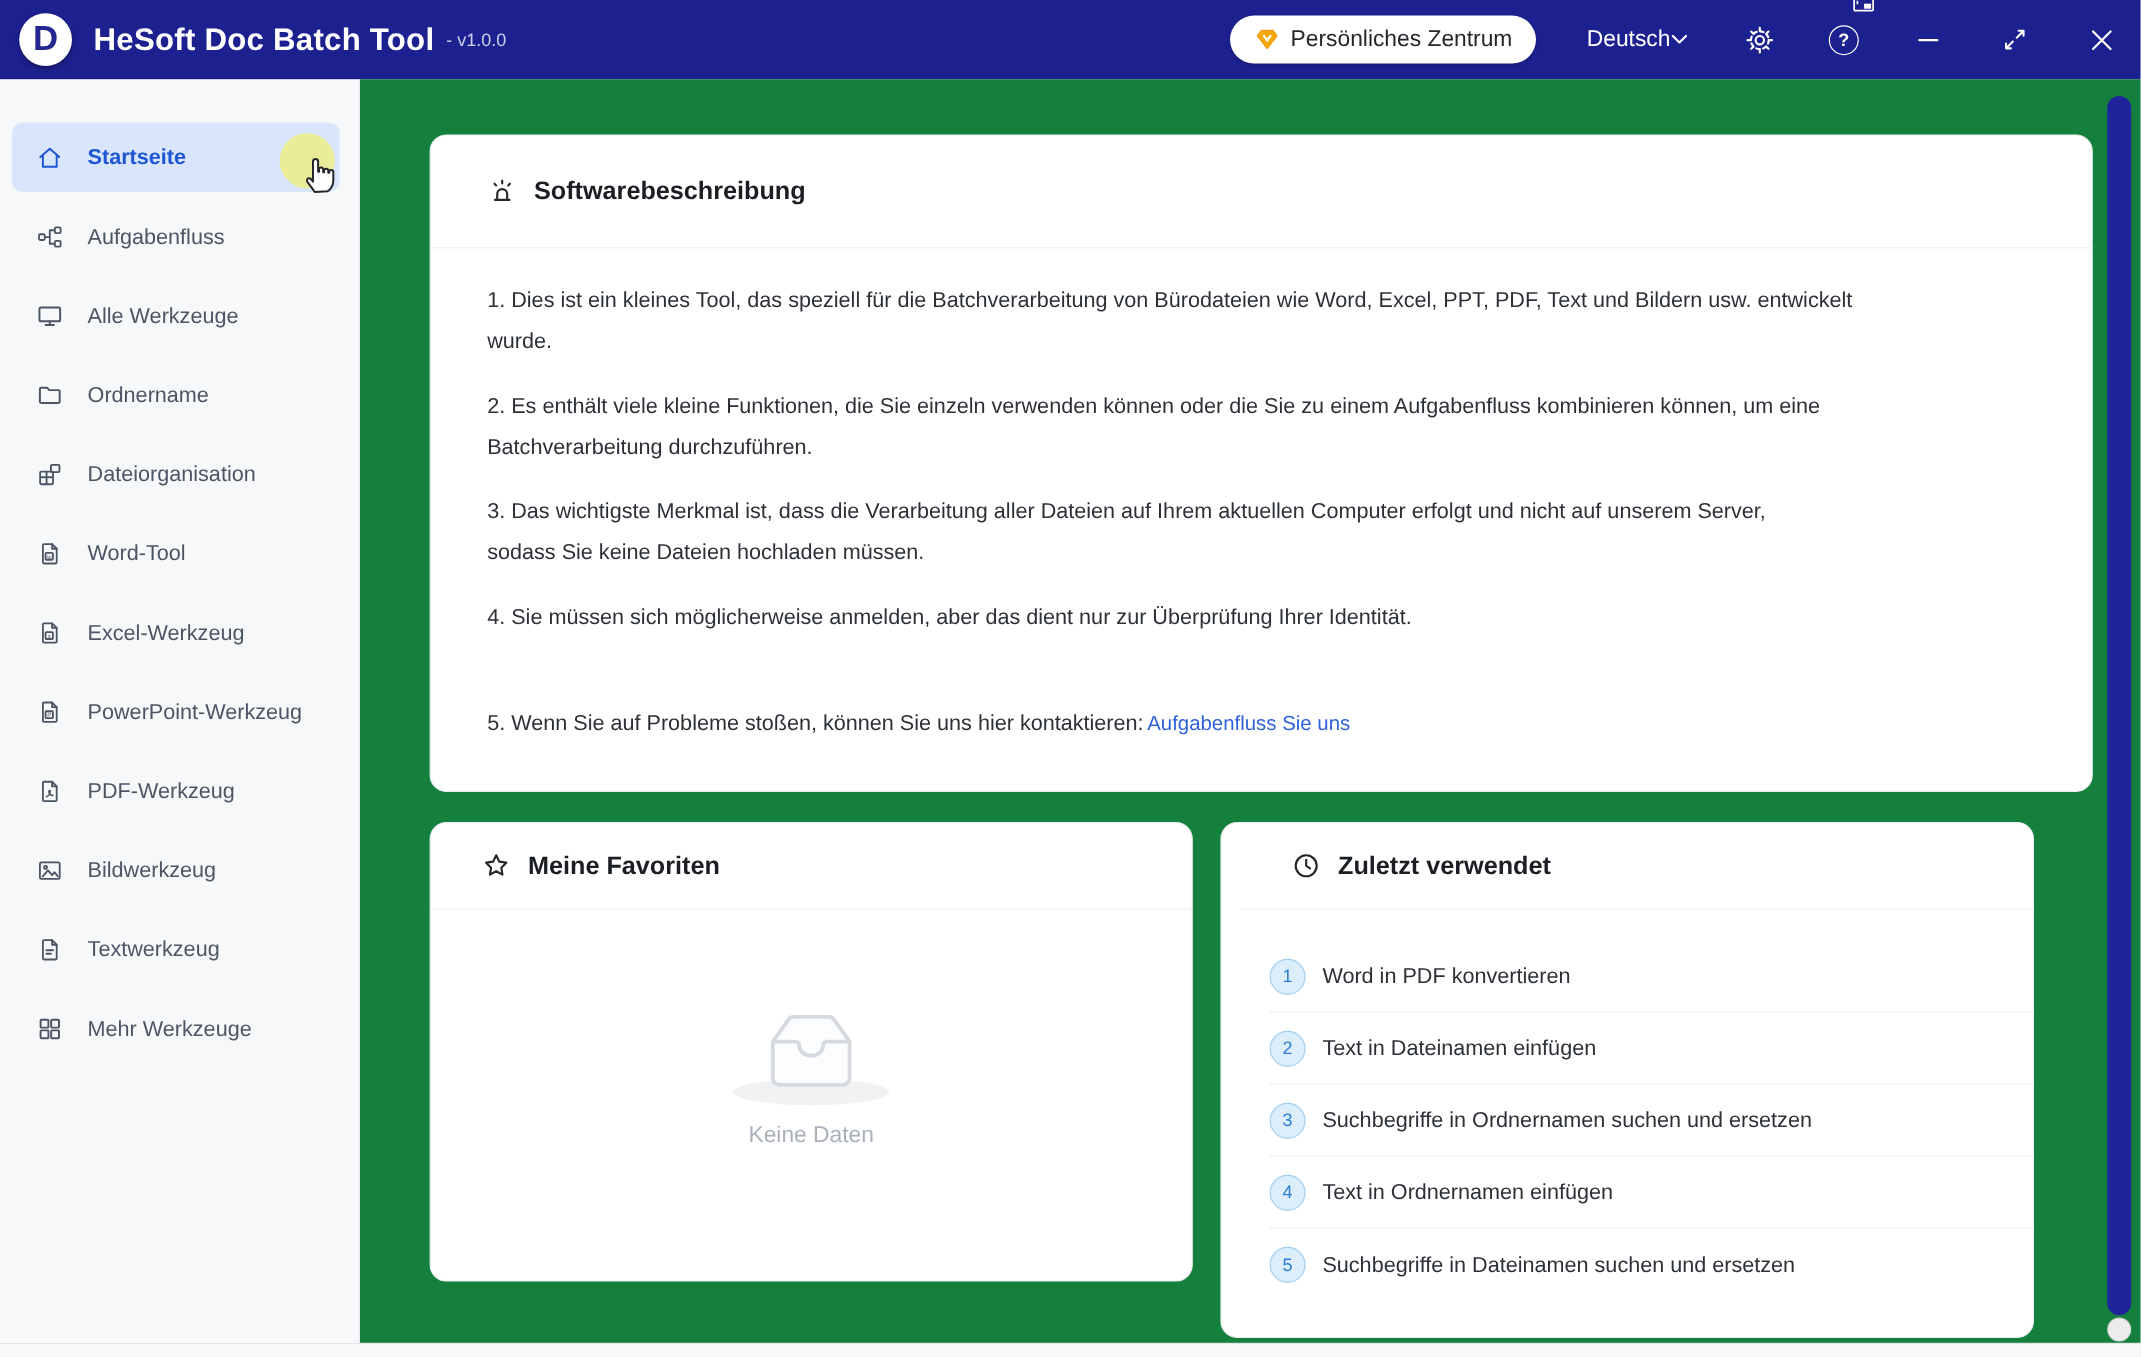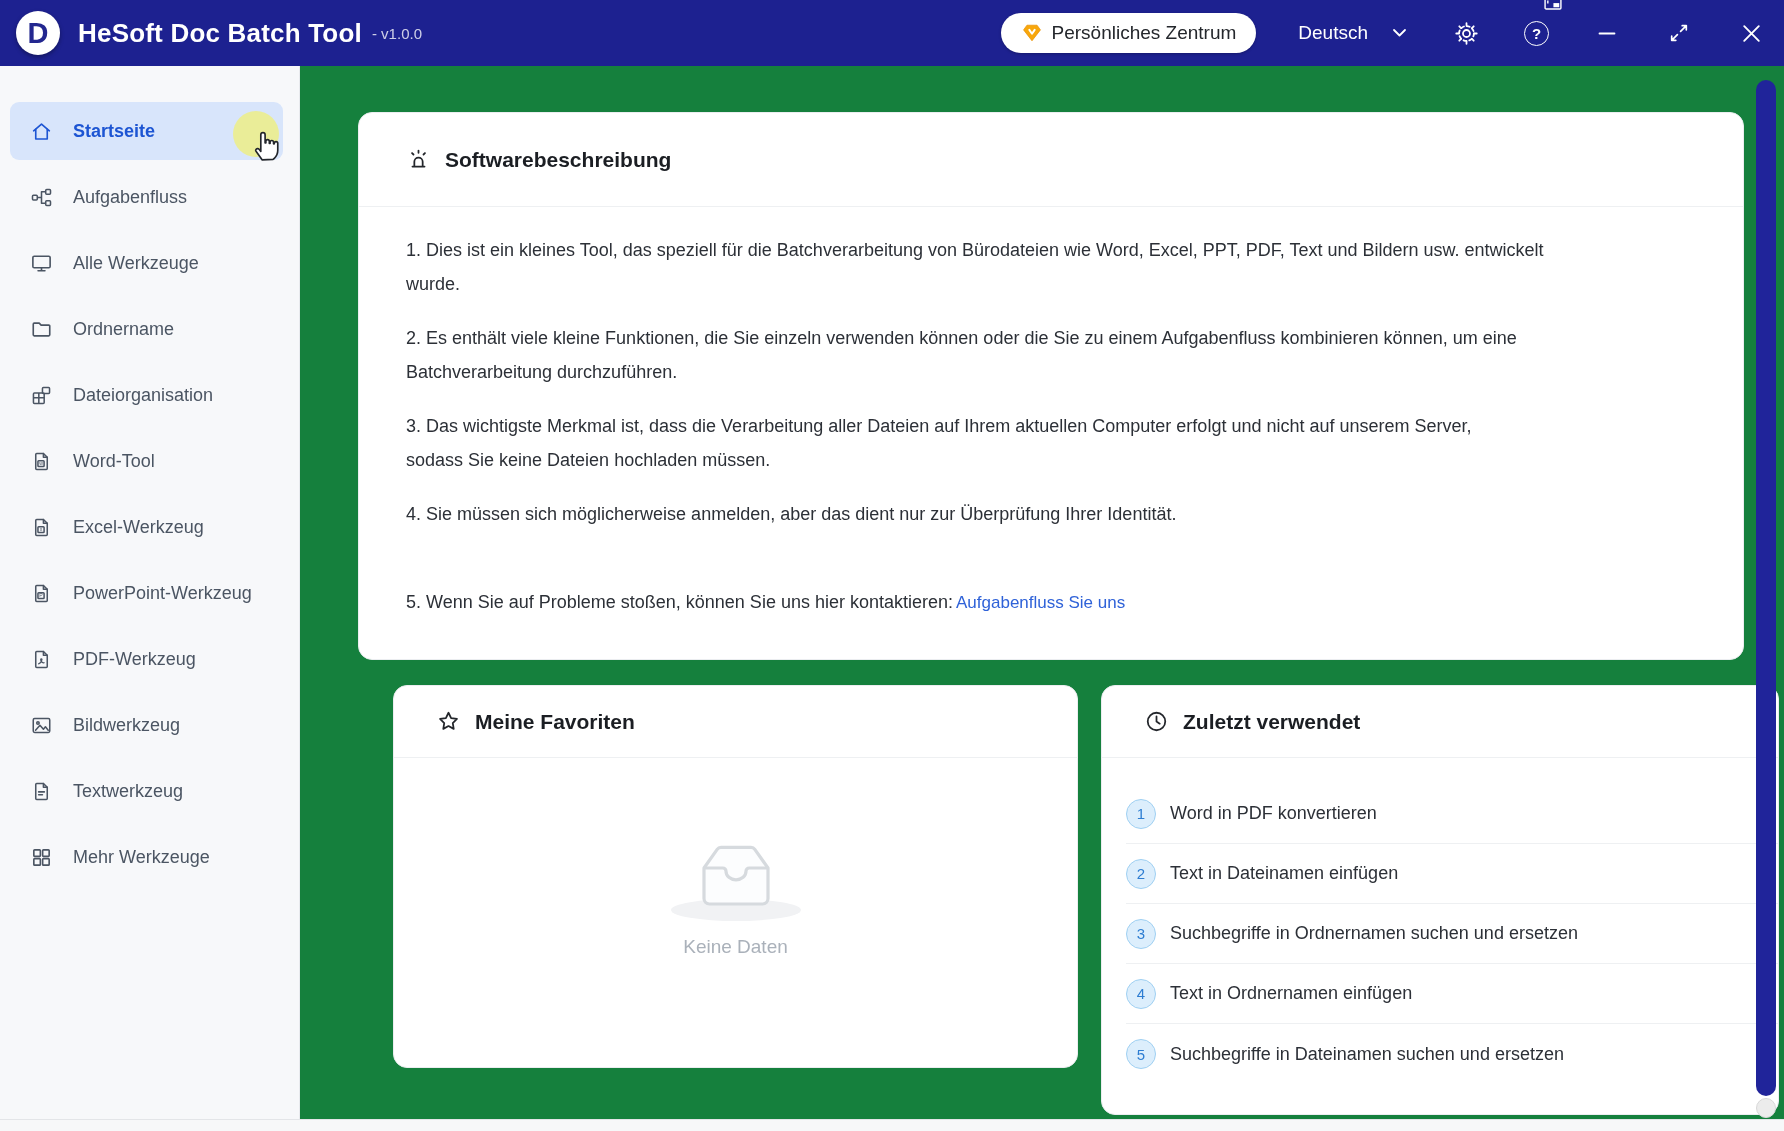--- a/index.html
+++ b/index.html
@@ -9,21 +9,21 @@
 
   
   .topbar { position:relative; height:66px; background:#1d2190; display:flex; align-items:center; padding:0 14px 0 16px; }
   .brand { display:flex; align-items:center; }
   .logo { width:44px; height:44px; border-radius:50%; background:#ffffff; color:#23278f; font-weight:800; font-size:29px; display:flex; align-items:center; justify-content:center; box-shadow:0 2px 4px rgba(0,0,0,.35); }
   .app-title { color:#ffffff; font-size:26px; font-weight:700; margin-left:18px; letter-spacing:.2px; }
   .app-version { color:rgba(255,255,255,.78); font-size:15px; margin-left:10px; align-self:flex-end; margin-bottom:13px; }
   .topbar-right { margin-left:auto; display:flex; align-items:center; }
   .pill-btn { display:flex; align-items:center; gap:9px; height:40px; border:none; border-radius:20px; background:#ffffff; padding:0 20px; font-family:inherit; font-size:19px; color:#24272c; cursor:pointer; box-shadow:0 1px 3px rgba(0,0,0,.25); }
   .pill-btn svg { width:22px; height:22px; }
-  .lang { display:flex; align-items:center; gap:24px; color:#ffffff; font-size:19px; margin-left:42px; cursor:pointer; }
+  .lang { display:flex; align-items:center; gap:0; color:#ffffff; font-size:19px; margin-left:42px; cursor:pointer; }
   .tb-icon { display:flex; align-items:center; justify-content:center; color:#ffffff; cursor:pointer; }
   .tb-icon svg { display:block; }
   .gear { margin-left:46px; }
   .help { margin-left:44px; width:25px; height:25px; border:1.7px solid #ffffff; border-radius:50%; font-size:15px; font-weight:700; }
   .winctl { position:relative; display:flex; align-items:center; }
   .pip { position:absolute; top:-26px; left:-6px; }
   .min { margin-left:46px; }
   .max { margin-left:48px; }
   .close { margin-left:48px; margin-right:6px; }
 
@@ -41,28 +41,28 @@
   .card-head svg { width:25px; height:25px; color:#23262b; }
 
   .card-desc { width:1386px; height:548px; }
   .card-desc .card-head { height:94px; padding:0 47px; }
   .desc-body { padding:26px 28px 0 47px; }
   .desc-body p { font-size:18px; line-height:34px; color:#2c3037; white-space:pre-line; margin-bottom:20px; }
   .contact-link { font-size:17px; color:#2f62d8; text-decoration:none; margin-left:3px; cursor:pointer; }
 
   .cards-row { display:flex; gap:23px; margin-top:25px; }
   .small-head { height:72px; }
-  .card-fav { width:685px; height:383px;margin-left:35px; }
+  .card-fav { width:636px; height:383px; }
   .fav-body { display:flex; flex-direction:column; align-items:center; }
   .inbox-wrap { position:relative; margin-top:80px; width:132px; display:flex; flex-direction:column; align-items:center; }
   .inbox-shadow { position:absolute; bottom:-7px; width:130px; height:22px; background:#f1f2f4; border-radius:50%; z-index:0; }
   .inbox-wrap svg { position:relative; z-index:1; width:96px; height:76px; }
   .empty-text { margin-top:22px; font-size:19px; color:#aab1ba; }
 
-  .card-recent { width:678px; height:430px; }
+  .card-recent { width:678px; height:430px;padding-left:16px; }
   .recent-list { padding-top:26px; }
   .recent-row { height:60px; margin-left:24px; display:flex; align-items:center; gap:14px; border-bottom:1px solid #eef0f2; cursor:pointer; }
   .recent-row:last-child { border-bottom:none; }
   .num-badge { width:30px; height:30px; border-radius:50%; background:#dceefc; border:1px solid #9fd0f2; color:#2d7dd2; font-size:15px; display:flex; align-items:center; justify-content:center; flex-shrink:0; }
   .recent-label { font-size:18px; color:#2c3037; }
 
   .footer { height:12px; background:#f7f8f9; border-top:1px solid #e3e5e8; }
 
   
   .scroll-thumb { position:absolute; right:8px; top:80px; width:20px; height:1016px; background:#20249a; border-radius:10px; cursor:pointer; }

